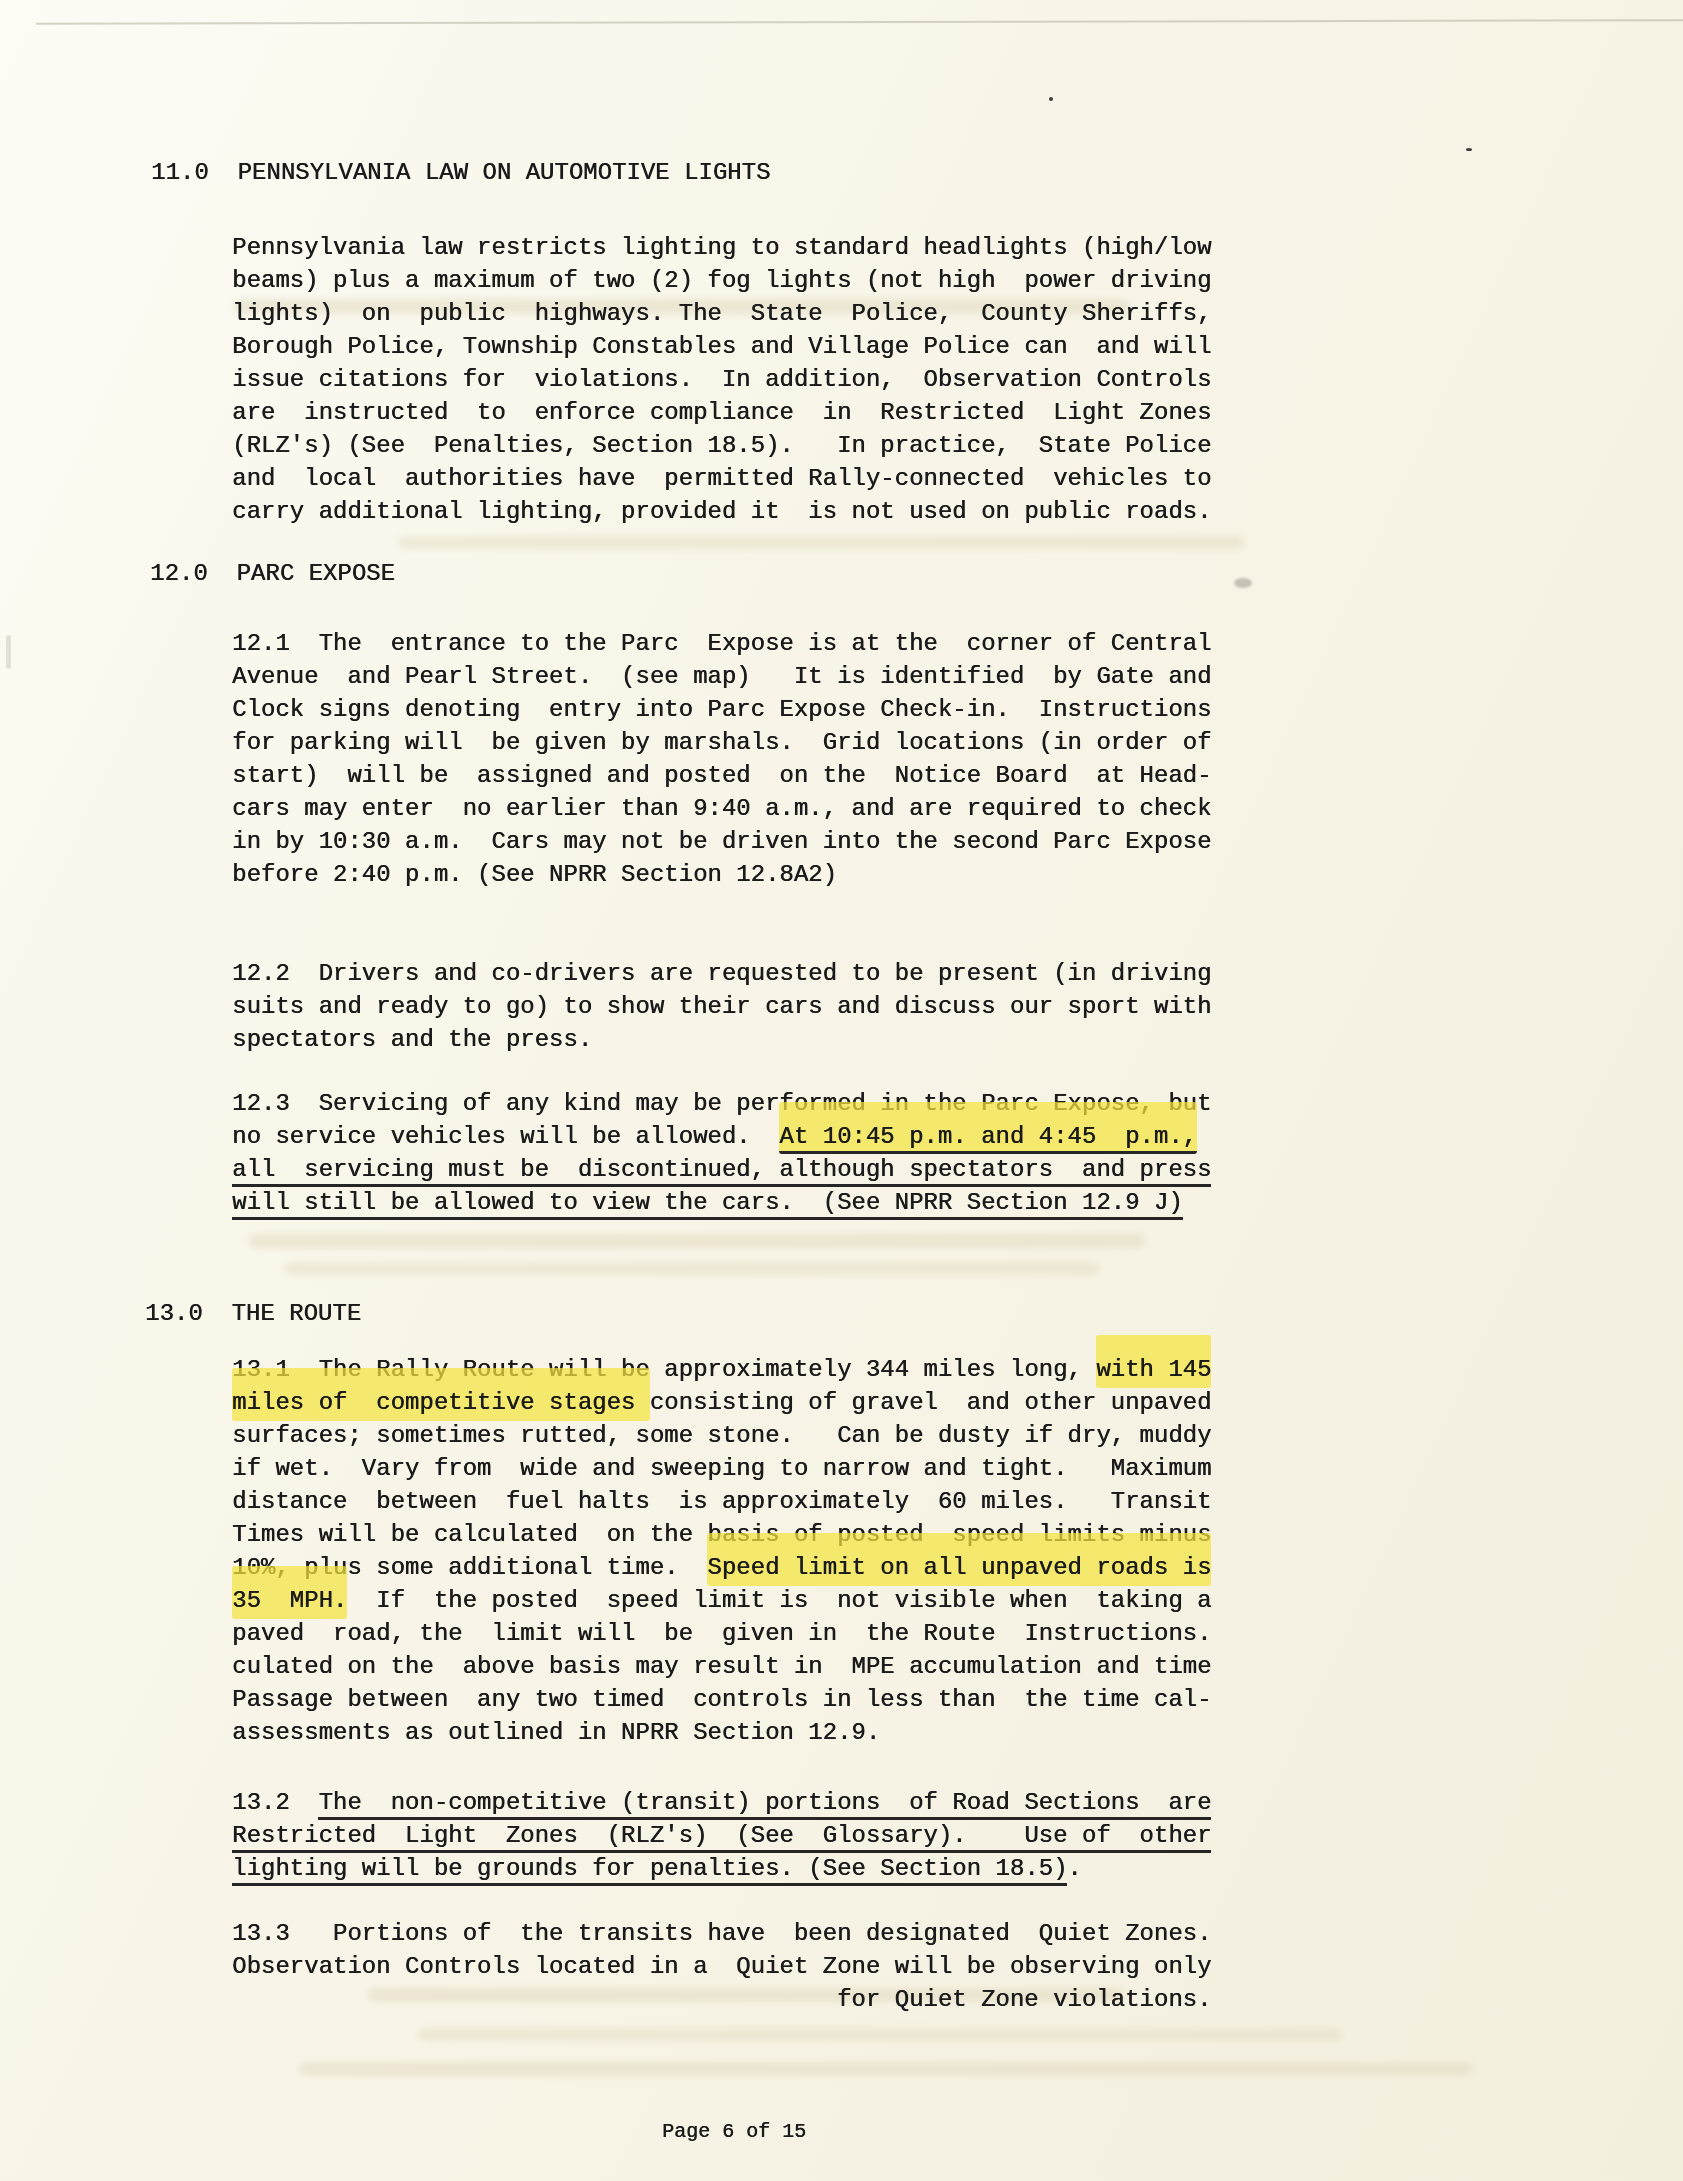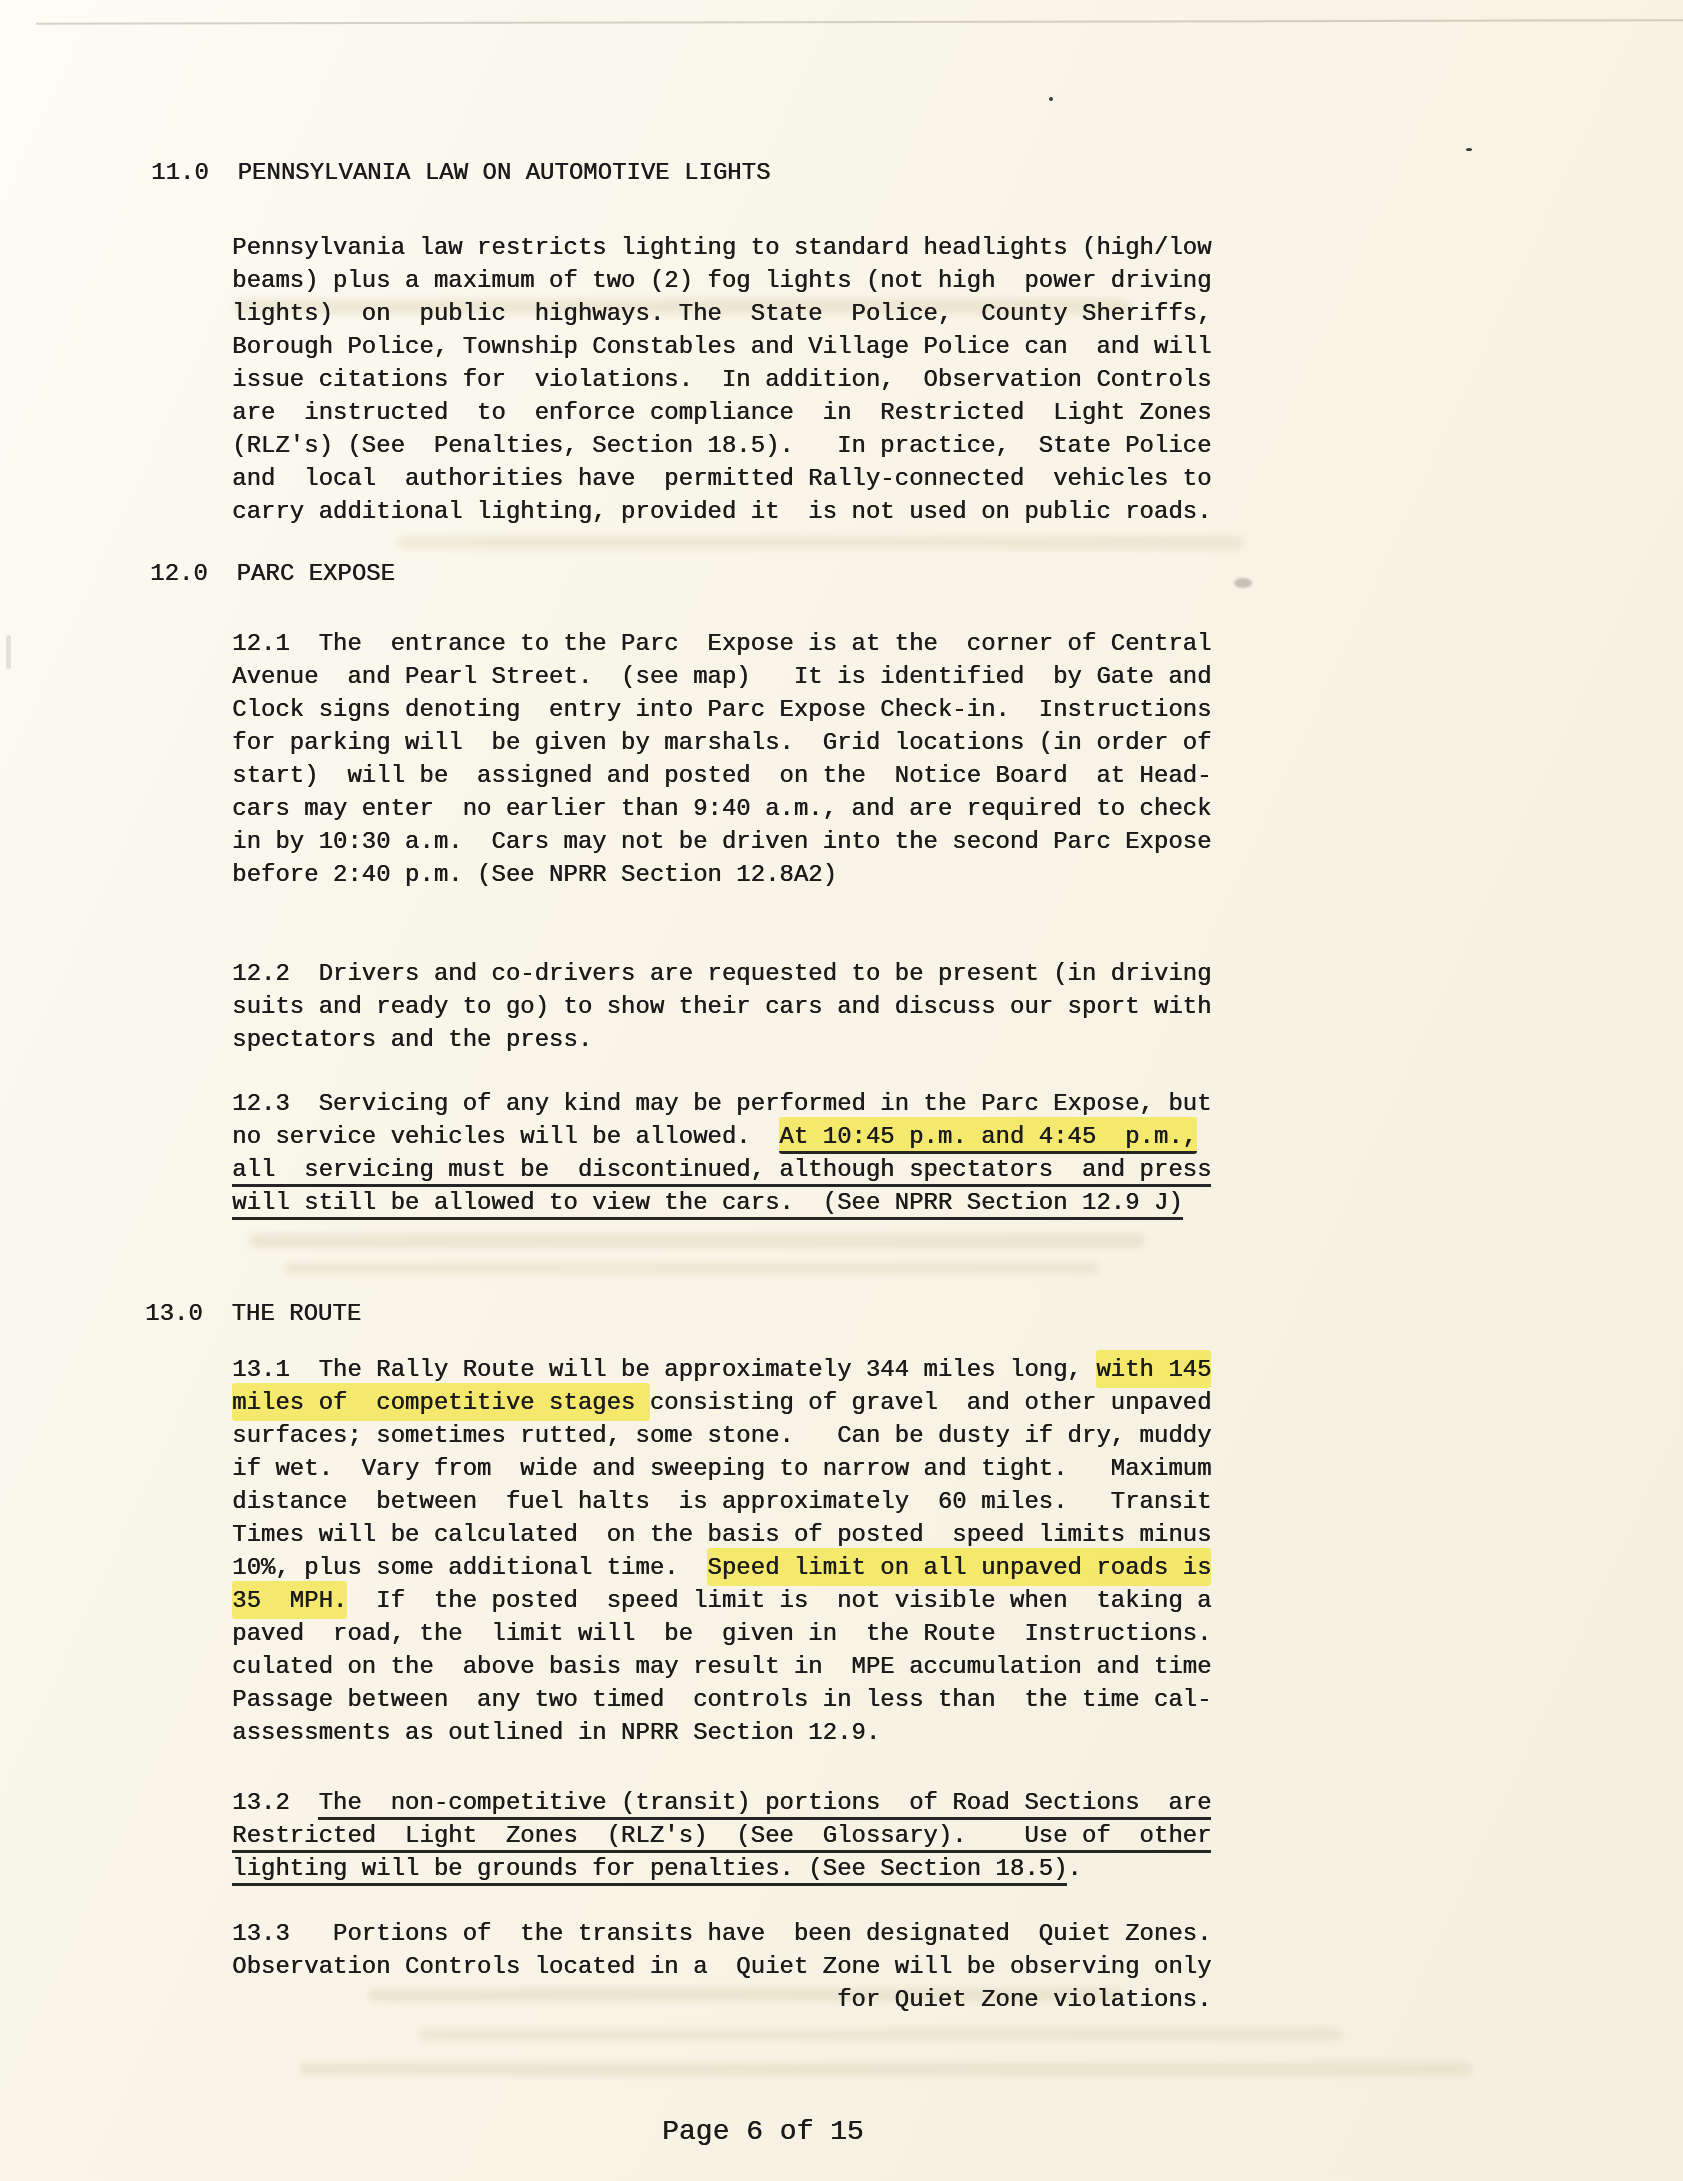--- a/index.html
+++ b/index.html
@@ -16,33 +16,33 @@
   .line {
     white-space: pre;
     font-size: 24px;
     line-height: 33px;
     color: #1b1b1b;
     text-shadow: 0.5px 0 0 currentColor;
   }
   .run { display: inline; }
   .hl {
     background: rgba(243, 227, 62, 0.72);
-    padding: 6px 0 5px;
+    padding: 21px 0 5px;
     border-radius: 3px;
     text-align: right;
   }
   .ul {
     border-bottom: 3px solid #262626;
     padding-bottom: 1px;
   }
   .footer {
     position: absolute;
     top: 2115px; left: 662px;
     white-space: pre;
-    font-size: 28px; line-height: 33px;
+    font-size: 20px; line-height: 33px;
     color: #1b1b1b;
     text-shadow: 0.5px 0 0 currentColor;
   }
   
   .top-edge {
     position: absolute; top: 21px; left: 36px; right: 0;
     height: 2px; background: #b5b1a0; opacity: 0.55;
     transform: rotate(-0.12deg);
   }
   .speck { position: absolute; background: #3c3c3c; border-radius: 50%; }

